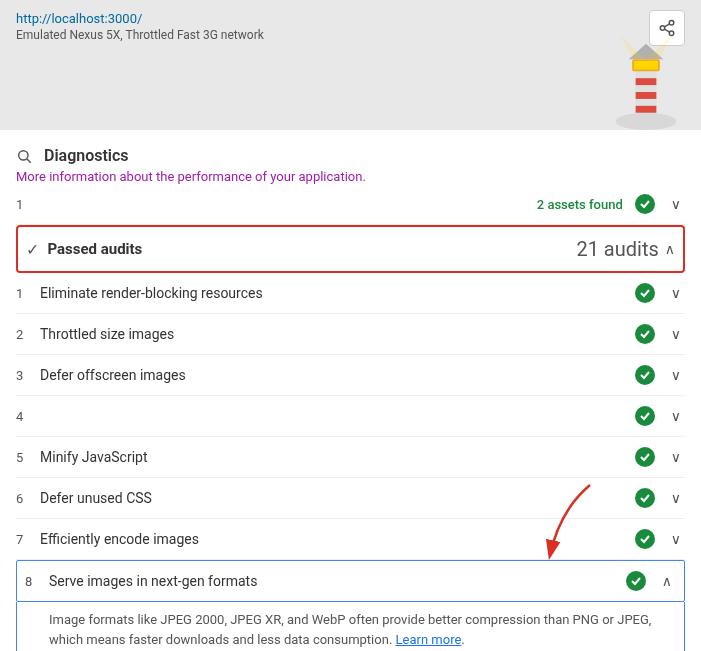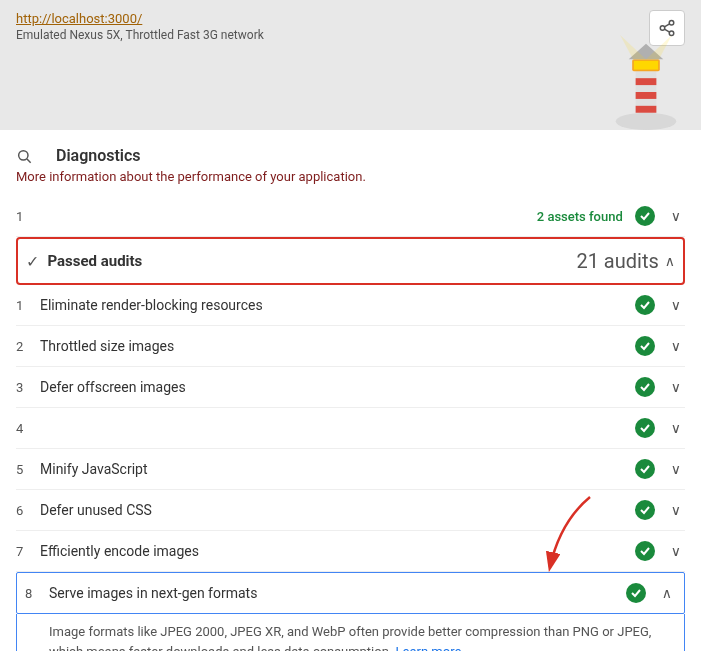--- a/index.html
+++ b/index.html
@@ -14,23 +14,22 @@
 
     
     .header-area {
       background: #e8e8e8;
       padding: 10px 16px 0 16px;
       position: relative;
       height: 130px;
       overflow: hidden;
     }
     .header-url {
-      color: #a16207;
-      font-size: 13px;
-      text-decoration: underline;
+      color: #0369a1;
+      font-size: 13px;
       cursor: pointer;
     }
     .header-subtitle {
       color: #555;
       font-size: 12px;
       margin-top: 2px;
     }
     .share-btn {
       position: absolute;
       top: 10px;
@@ -60,32 +59,32 @@
 
     
     .main-content {
       padding: 16px 16px 0 16px;
     }
 
     
     .section-header {
       display: flex;
       align-items: center;
-      gap: 24px;
+      gap: 12px;
       margin-bottom: 4px;
     }
     .section-title {
       font-size: 16px;
       font-weight: 600;
       color: #333;
     }
     .section-desc {
       font-size: 13px;
-      color: #7f1d1d;
-      margin-bottom: 12px;
+      color: #a21caf;
+      margin-bottom: 0;
     }
 
     
     .audit-row {
       display: flex;
       align-items: center;
       padding: 10px 0;
       border-bottom: 1px solid #eee;
       position: relative;
     }

